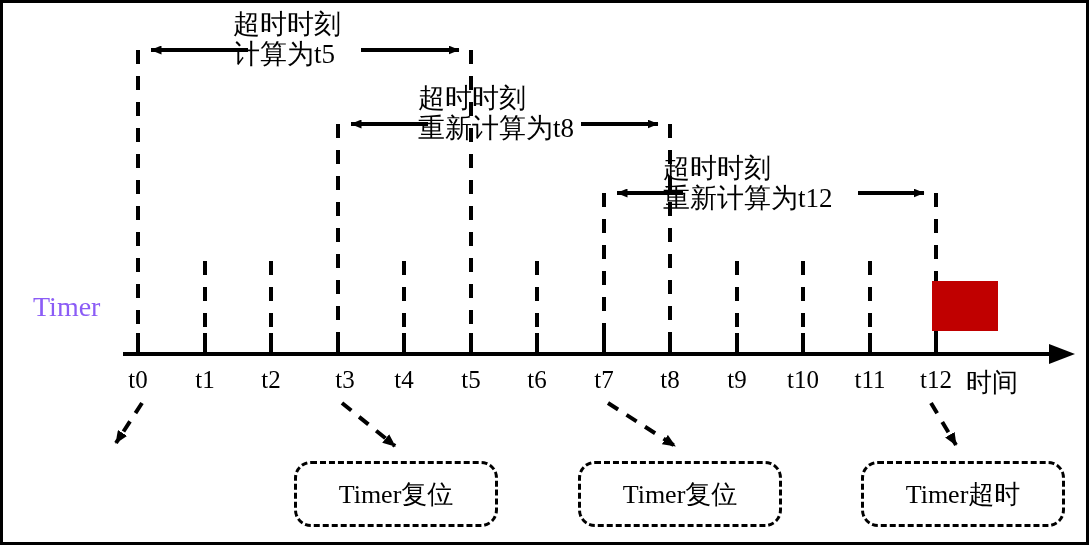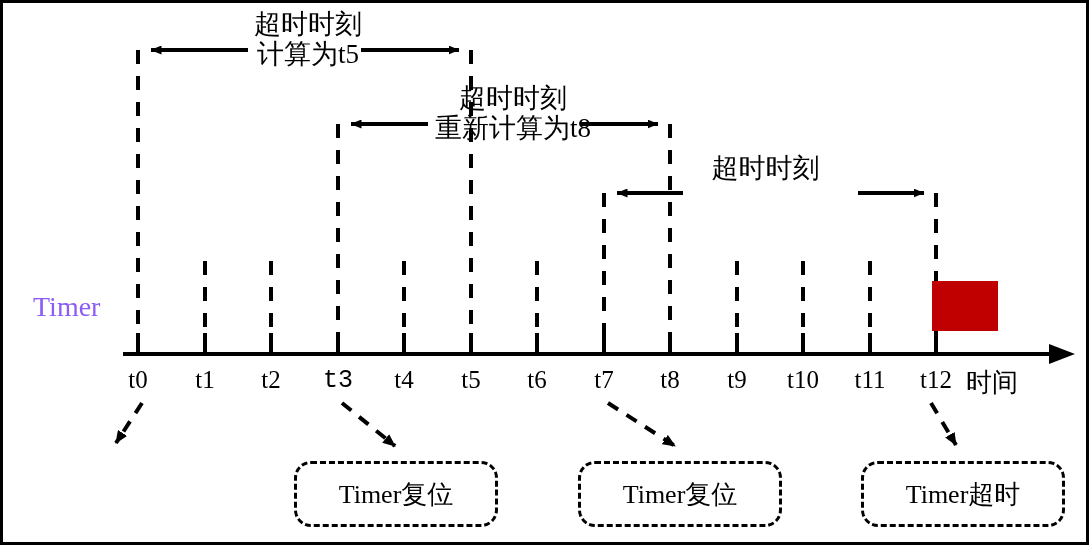--- a/index.html
+++ b/index.html
@@ -8,21 +8,21 @@
     width:1089px;height:545px;overflow:hidden;
   }
   #stage{
     position:relative;width:1089px;height:545px;
     background:#ffffff;
     box-sizing:border-box;
     border:3px solid #000000;
   }
   svg.layer{position:absolute;left:0;top:0;width:1089px;height:545px;}
   .anno{
-    position:absolute;text-align:center;line-height:1.12;
+    position:absolute;line-height:1.12;
     font-size:27px;color:#000;white-space:nowrap;
   }
   .tick-lbl{
     position:absolute;font-size:25px;color:#000;
     transform:translateX(-50%);white-space:nowrap;
   }
   .timer-lbl{
     position:absolute;font-size:28px;white-space:nowrap;
   }
   .axis-name{
@@ -124,26 +124,27 @@
     <div>计算为t5</div>
   </div>
 
   <div class="anno" style="left:415px;top:80px;width:190px;">
     <div>超时时刻</div>
     <div>重新计算为t8</div>
   </div>
 
   <div class="anno" style="left:660px;top:150px;width:205px;">
     <div>超时时刻</div>
+    <div>重新计算为t12</div>
   </div>
 
   <div class="tick-lbl" style="left:135px;top:363px;">t0</div>
   <div class="tick-lbl" style="left:202px;top:363px;">t1</div>
   <div class="tick-lbl" style="left:268px;top:363px;">t2</div>
-  <div class="tick-lbl" style="left:335px;top:363px;font-family:Liberation Mono, monospace;">t3</div>
+  <div class="tick-lbl" style="left:342px;top:363px;">t3</div>
   <div class="tick-lbl" style="left:401px;top:363px;">t4</div>
   <div class="tick-lbl" style="left:468px;top:363px;">t5</div>
   <div class="tick-lbl" style="left:534px;top:363px;text-align:right;">t6</div>
   <div class="tick-lbl" style="left:601px;top:363px;">t7</div>
   <div class="tick-lbl" style="left:667px;top:363px;">t8</div>
   <div class="tick-lbl" style="left:734px;top:363px;text-align:right;">t9</div>
   <div class="tick-lbl" style="left:800px;top:363px;">t10</div>
   <div class="tick-lbl" style="left:867px;top:363px;">t11</div>
   <div class="tick-lbl" style="left:933px;top:363px;">t12</div>
 

